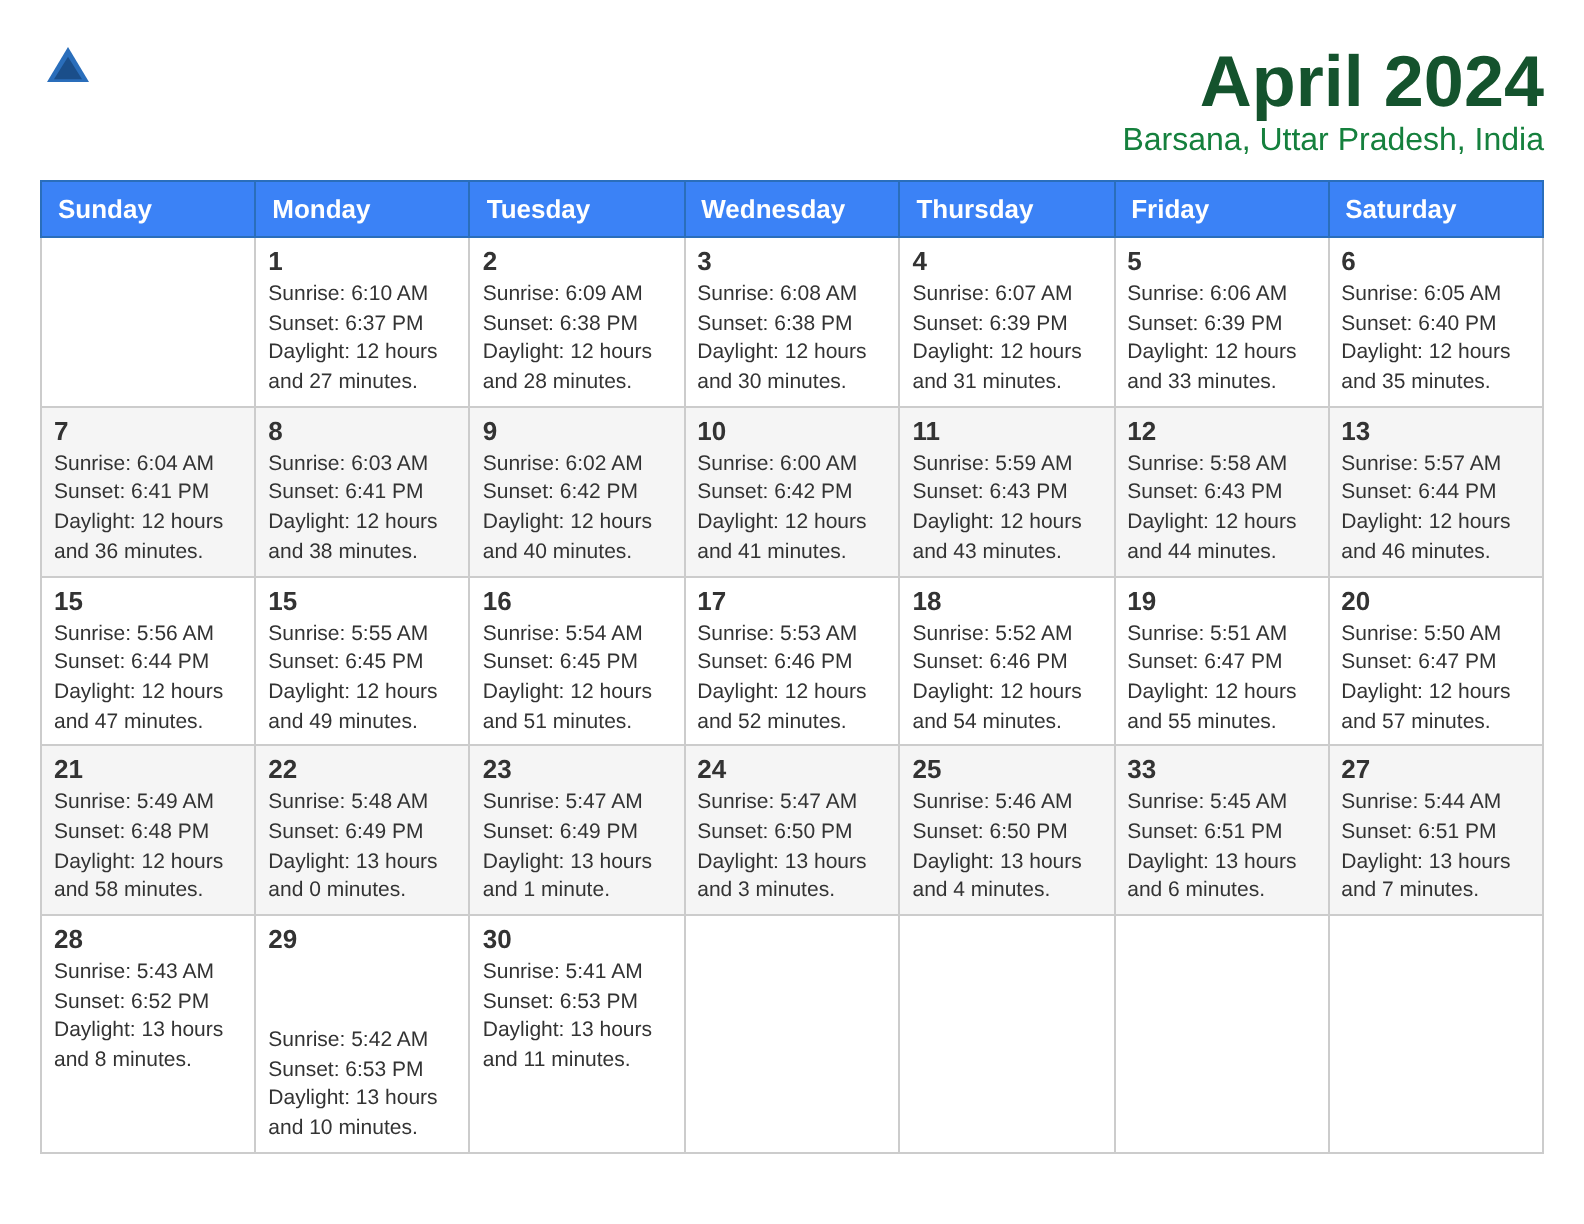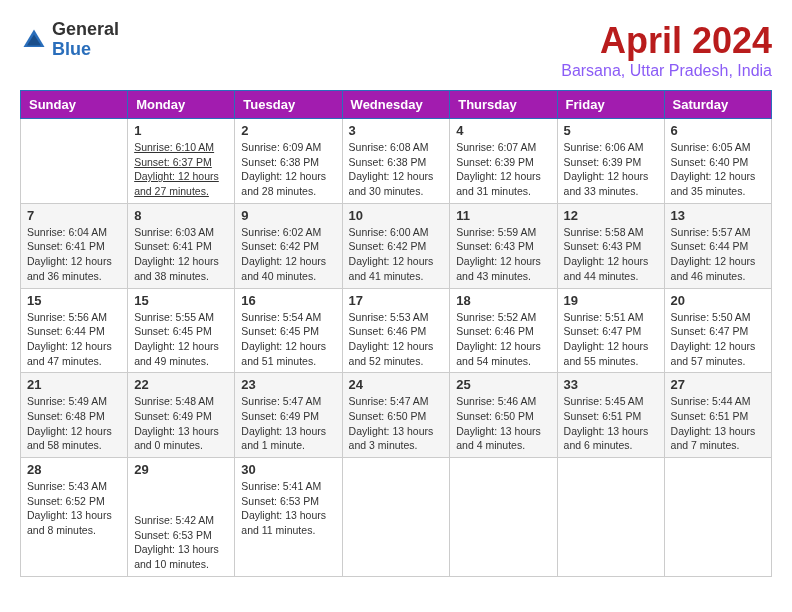--- a/index.html
+++ b/index.html
@@ -39,34 +39,34 @@
     .logo-icon {
       width: 28px;
       height: 28px;
     }
     .title-block {
       text-align: right;
     }
     .title-month {
       font-size: 36px;
       font-weight: bold;
-      color: #b91c1c;
+      color: #14532d;
     }
     .title-location {
       font-size: 16px;
-      color: #8b5cf6;
+      color: #15803d;
       text-align: right;
     }
     .calendar {
       width: 100%;
       border-collapse: collapse;
       border: 1px solid #ccc;
     }
     .calendar th {
-      background: #a21caf;
+      background: #3b82f6;
       color: #fff;
       text-align: left;
       padding: 6px 8px;
       font-size: 13px;
       border: 1px solid #2a6ebb;
     }
     .calendar td {
       vertical-align: top;
       padding: 4px 6px;
       border: 1px solid #ccc;
@@ -96,24 +96,20 @@
   </style>
 </head>
 <body>
 
 <div class="header">
   <div class="logo">
     <svg class="logo-icon" viewBox="0 0 40 40">
       <polygon points="20,5 35,30 5,30" fill="#2a6ebb"></polygon>
       <polygon points="20,12 30,28 10,28" fill="#1a4e8a"></polygon>
     </svg>
-    <div class="logo-text">
-      <span class="logo-general">General</span>
-      <span class="logo-blue">Blue</span>
-    </div>
   </div>
   <div class="title-block">
     <div class="title-month">April 2024</div>
     <div class="title-location">Barsana, Uttar Pradesh, India</div>
   </div>
 </div>
 
 <table class="calendar">
   <thead>
     <tr id="weekday-header">
@@ -124,21 +120,21 @@
         <th>Thursday</th>
         <th>Friday</th>
         <th>Saturday</th>
       </tr>
   </thead>
   <tbody id="calendar-body">
   <tr>
         <td class="empty-cell"></td>
         <td>
           <span class="day-num">1</span>
-          <div class="day-info" style="white-space: pre-line; text-decoration: underline;">Sunrise: 6:10 AM
+          <div class="day-info" style="white-space: pre-line;">Sunrise: 6:10 AM
 Sunset: 6:37 PM
 Daylight: 12 hours
 and 27 minutes.</div>
         </td>
         <td>
           <span class="day-num">2</span>
           <div class="day-info" style="white-space: pre-line;">Sunrise: 6:09 AM
 Sunset: 6:38 PM
 Daylight: 12 hours
 and 28 minutes.</div>

